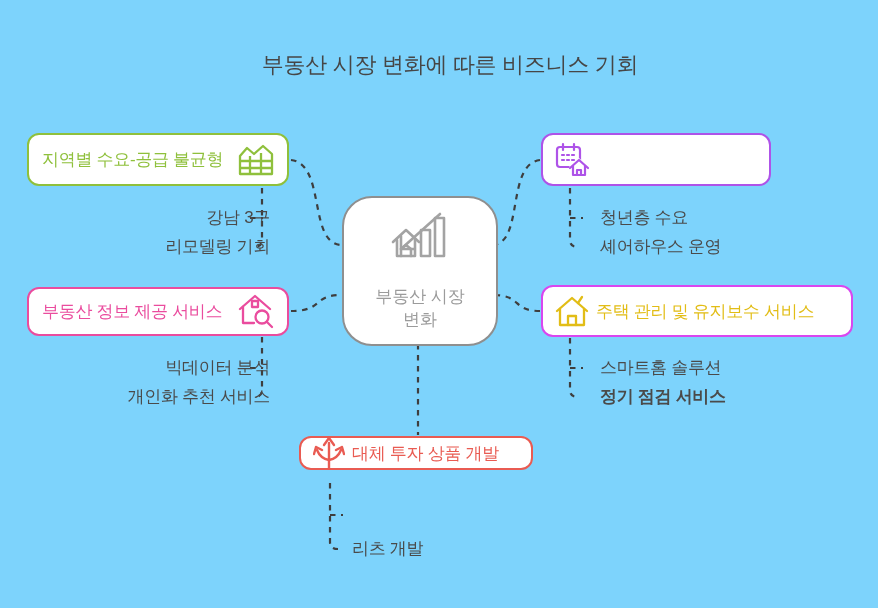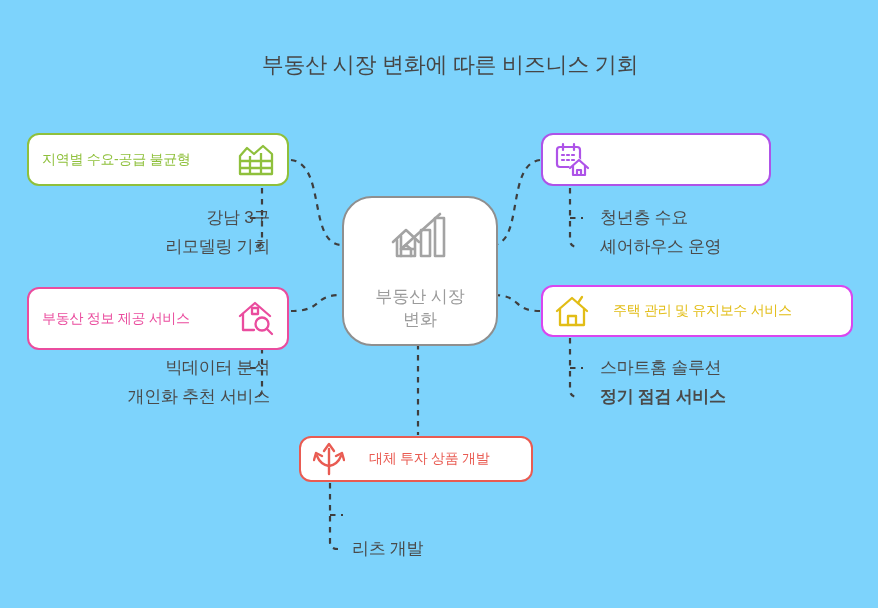--- a/index.html
+++ b/index.html
@@ -20,30 +20,30 @@
     border:2.5px solid #8f8f8f;border-radius:30px;background:#fff;z-index:2;
     display:flex;flex-direction:column;align-items:center;justify-content:center;gap:23px;
   }
   .center-node .nlabel{
     color:#9b9b9b;font-size:17px;line-height:1.3;text-align:center;font-weight:400;
   }
   .center-node svg{display:block;}
   
   .bbox{
     position:absolute;z-index:2;background:#fff;border-radius:12px;
-    display:flex;align-items:center;gap:24px;box-sizing:border-box;
-    font-size:14px;font-weight:500;letter-spacing:-0.3px;white-space:nowrap;
+    display:flex;align-items:center;gap:7px;box-sizing:border-box;
+    font-size:17px;font-weight:500;letter-spacing:-0.3px;white-space:nowrap;
   }
   .bbox svg{flex:0 0 auto;display:block;}
   .bbox .blabel{flex:0 0 auto;}
   .box-green {left:27px;top:133px;width:262px;height:53px;border:2px solid #8fc03c;color:#8fc03c;padding:0 13px;justify-content:space-between;}
   .box-purple{left:541px;top:133px;width:230px;height:53px;border:2px solid #ae53e8;color:#ae53e8;padding:0 12px;}
-  .box-pink  {left:27px;top:287px;width:262px;height:63px;border:2px solid #ea4c9e;color:#ea4c9e;padding:0 13px;justify-content:space-between;}
+  .box-pink  {left:27px;top:287px;width:262px;height:49px;border:2px solid #ea4c9e;color:#ea4c9e;padding:0 13px;justify-content:space-between;}
   .box-yellow{left:541px;top:285px;width:312px;height:52px;border:2px solid #d946ef;color:#e2bd16;padding:0 12px;}
-  .box-red   {left:299px;top:436px;width:234px;height:46px;border:2px solid #e95b52;color:#e95b52;padding:0 12px;}
+  .box-red   {left:299px;top:436px;width:234px;height:34px;border:2px solid #e95b52;color:#e95b52;padding:0 12px;}
   
   .sub{
     position:absolute;z-index:2;color:#4a4a4a;font-size:17px;line-height:26px;
     white-space:nowrap;letter-spacing:-0.3px;
   }
   .sub.ralign{text-align:right;}
 </style>
 </head>
 <body>
 

